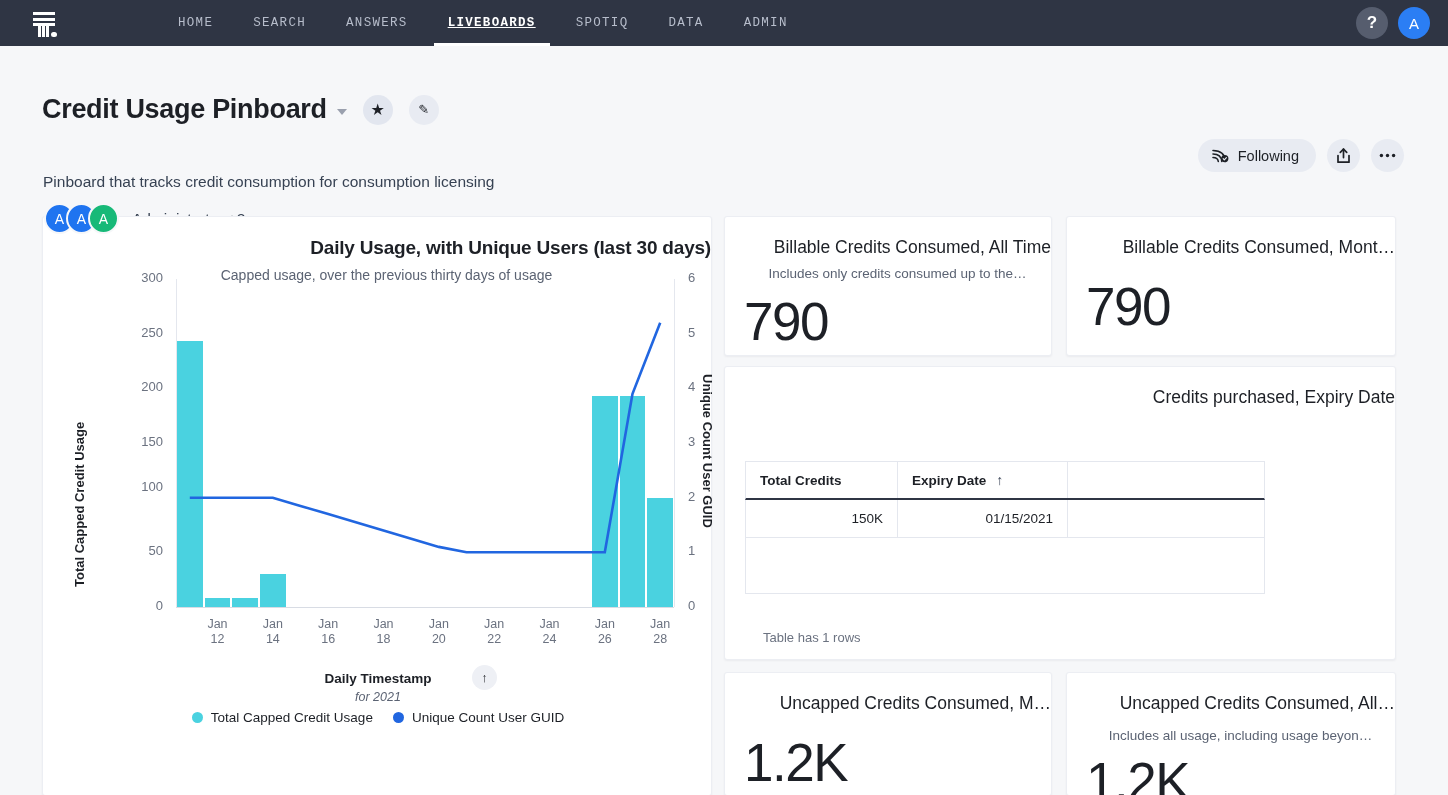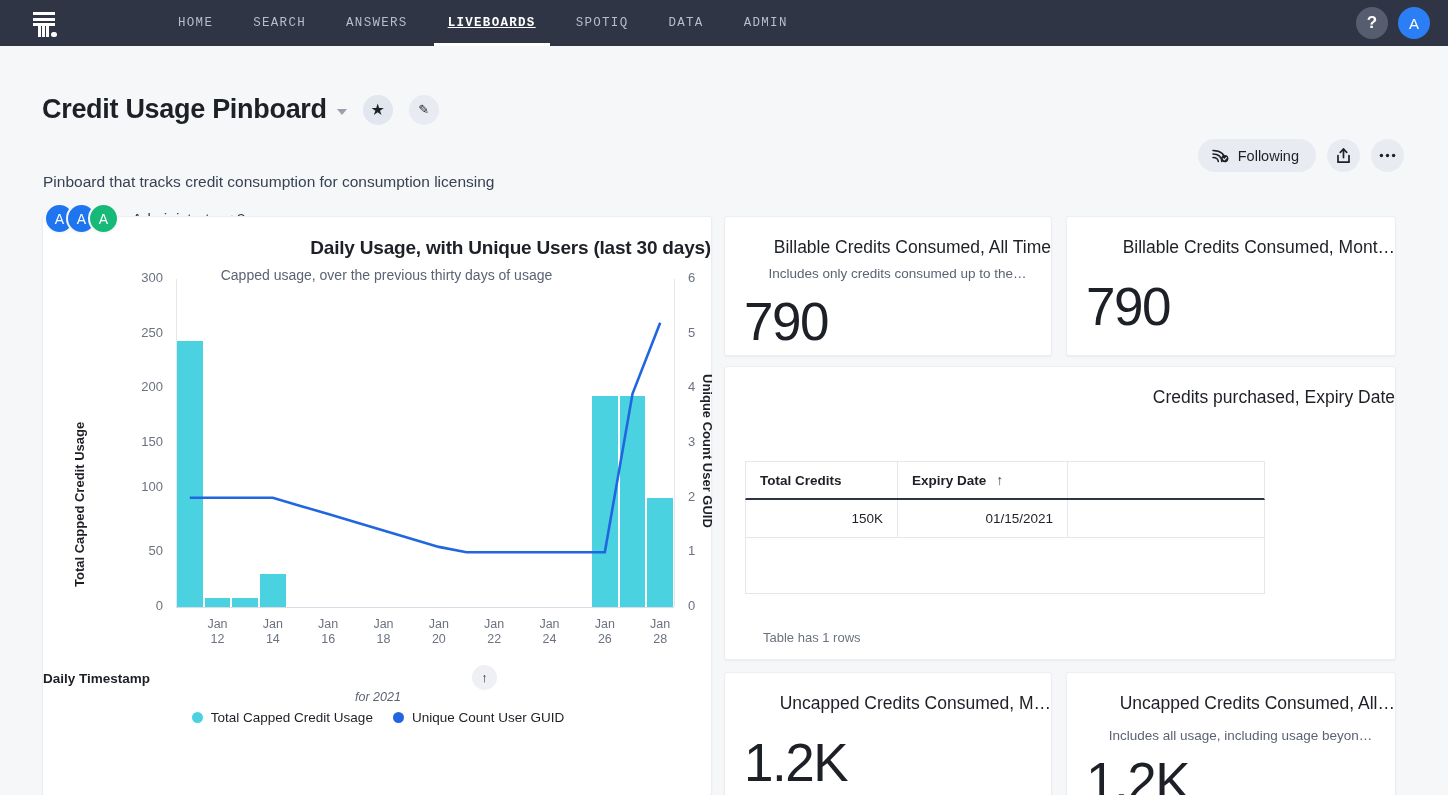--- a/index.html
+++ b/index.html
@@ -175,21 +175,21 @@
     position: absolute; font-size: 13px; color: #1d2026; font-weight: bold;
     transform: rotate(-90deg); transform-origin: left top; white-space: nowrap;
   }
   .axis-title-right {
     position: absolute; font-size: 13px; color: #1d2026; font-weight: bold;
     transform: rotate(90deg); transform-origin: left top; white-space: nowrap;
   }
   .bar { position: absolute; bottom: 0; background: #4ad2e0; }
   .axis-line { position: absolute; background: #e4e7ee; }
   .xaxis-label {
-    position: absolute; left: 0; width: 670px; text-align: left;
+    position: absolute; left: 0; width: 670px; text-align: center;
     font-size: 13.5px; color: #1d2026; font-weight: bold;
   }
   .xaxis-sub {
     position: absolute; left: 0; width: 670px; text-align: center;
     font-size: 12.5px; color: #5b6373; font-style: italic;
   }
   .sort-pill {
     position: absolute; width: 25px; height: 25px; border-radius: 50%;
     background: #eef0f5; display: flex; align-items: center; justify-content: center;
     cursor: pointer; font-size: 13px; color: #1d2026;

